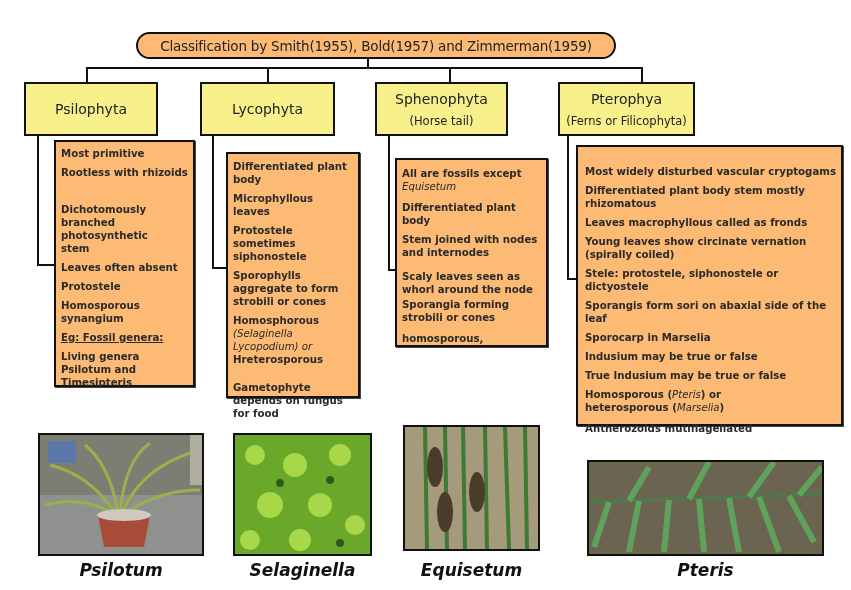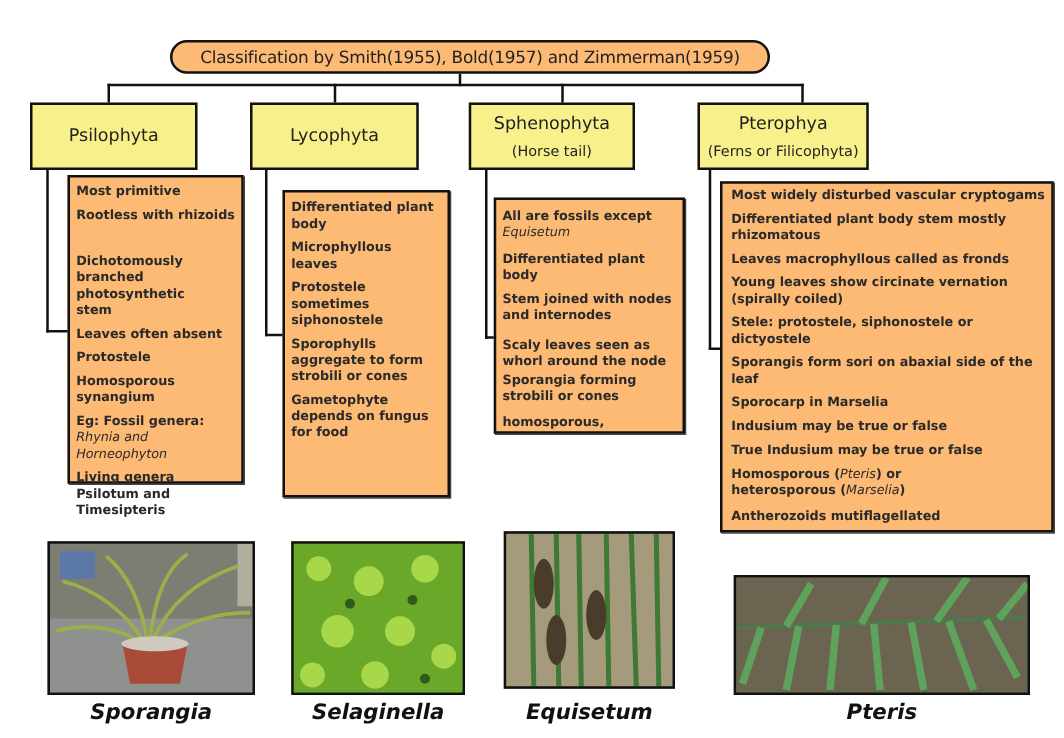--- a/index.html
+++ b/index.html
@@ -61,48 +61,52 @@
   <div class="psub" style="margin-top:7px;">(Ferns or Filicophyta)</div>
 </div>
 
 <div class="abs feature-box" style="left:54px;top:140px;width:141px;height:247px;padding-top:5px;">
   <div class="fi">Most primitive</div>
   <div class="fi">Rootless with rhizoids</div>
   <div class="fi" style="width:95px;margin-top:24px;">Dichotomously branched photosynthetic stem</div>
   <div class="fi">Leaves often absent</div>
   <div class="fi">Protostele</div>
   <div class="fi" style="width:90px;">Homosporous synangium</div>
-  <div style="margin-bottom:6px;">
+  <div style="margin-bottom:6px;text-decoration:underline;">
     <div>Eg: Fossil genera:</div>
-    <i style="display:block;width:90px;">Rhynia and Horneophyton</i>
   </div>
   <div class="fi">Living genera Psilotum and Timesipteris</div>
 </div>
 
 <div class="abs feature-box" style="left:226px;top:152px;width:134px;height:246px;padding-top:6px;">
   <div class="fi">Differentiated plant body</div>
   <div class="fi">Microphyllous leaves</div>
   <div class="fi">Protostele sometimes siphonostele</div>
   <div class="fi">Sporophylls aggregate to form strobili or cones</div>
+  <div style="margin-bottom:15px;">
+    <div>Homosphorous</div>
+    <i style="display:block;width:90px;">(Selaginella Lycopodium) or</i>
+    <div>Hreterosporous</div>
+  </div>
   <div class="fi">Gametophyte depends on fungus for food</div>
 </div>
 
 <div class="abs feature-box" style="left:395px;top:158px;width:153px;height:189px;padding-top:7px;">
   <div style="margin-bottom:8px;">
     <div>All are fossils except</div>
     <i>Equisetum</i>
   </div>
   <div class="fi">Differentiated plant body</div>
   <div class="fi" style="margin-bottom:11px;">Stem joined with nodes and internodes</div>
   <div class="fi" style="margin-bottom:2px;width:140px;">Scaly leaves seen as whorl around the node</div>
   <div class="fi" style="width:120px;margin-bottom:8px;">Sporangia forming strobili or cones</div>
   <div class="fi">homosporous,</div>
 </div>
 
-<div class="abs feature-box" style="left:576px;top:145px;width:267px;height:281px;padding-top:3px;padding-left:7px;">
+<div class="abs feature-box" style="left:576px;top:145px;width:267px;height:281px;padding-top:18px;padding-left:7px;">
   <div class="fi">Most widely disturbed vascular cryptogams</div>
   <div class="fi" style="width:220px;">Differentiated plant body stem mostly rhizomatous</div>
   <div class="fi">Leaves macrophyllous called as fronds</div>
   <div class="fi">Young leaves show circinate vernation (spirally coiled)</div>
   <div class="fi">Stele: protostele, siphonostele or dictyostele</div>
   <div class="fi">Sporangis form sori on abaxial side of the leaf</div>
   <div class="fi">Sporocarp in Marselia</div>
   <div class="fi">Indusium may be true or false</div>
   <div class="fi">True Indusium may be true or false</div>
   <div class="fi" style="width:220px;margin-bottom:8px;"><span>Homosporous (</span><i>Pteris</i><span>) or heterosporous (</span><i>Marselia</i><span>)</span></div>
@@ -178,16 +182,16 @@
         <path d="M170 35 L190 90"></path>
         <path d="M200 34 L225 80"></path>
       <path d="M40 39 L60 5"></path>
         <path d="M100 37 L120 0"></path>
         <path d="M160 35 L185 0"></path>
         <path d="M210 33 L233 5"></path>
     </g>
   </svg>
 </div>
 
-<div class="abs caption" style="left:38px;top:560px;width:166px;">Sporangia</div>
+<div class="abs caption" style="left:38px;top:560px;width:166px;">Psilotum</div>
 <div class="abs caption" style="left:233px;top:560px;width:139px;">Selaginella</div>
 <div class="abs caption" style="left:403px;top:560px;width:137px;">Equisetum</div>
 <div class="abs caption" style="left:587px;top:560px;width:237px;">Pteris</div>
 
 </body></html>

